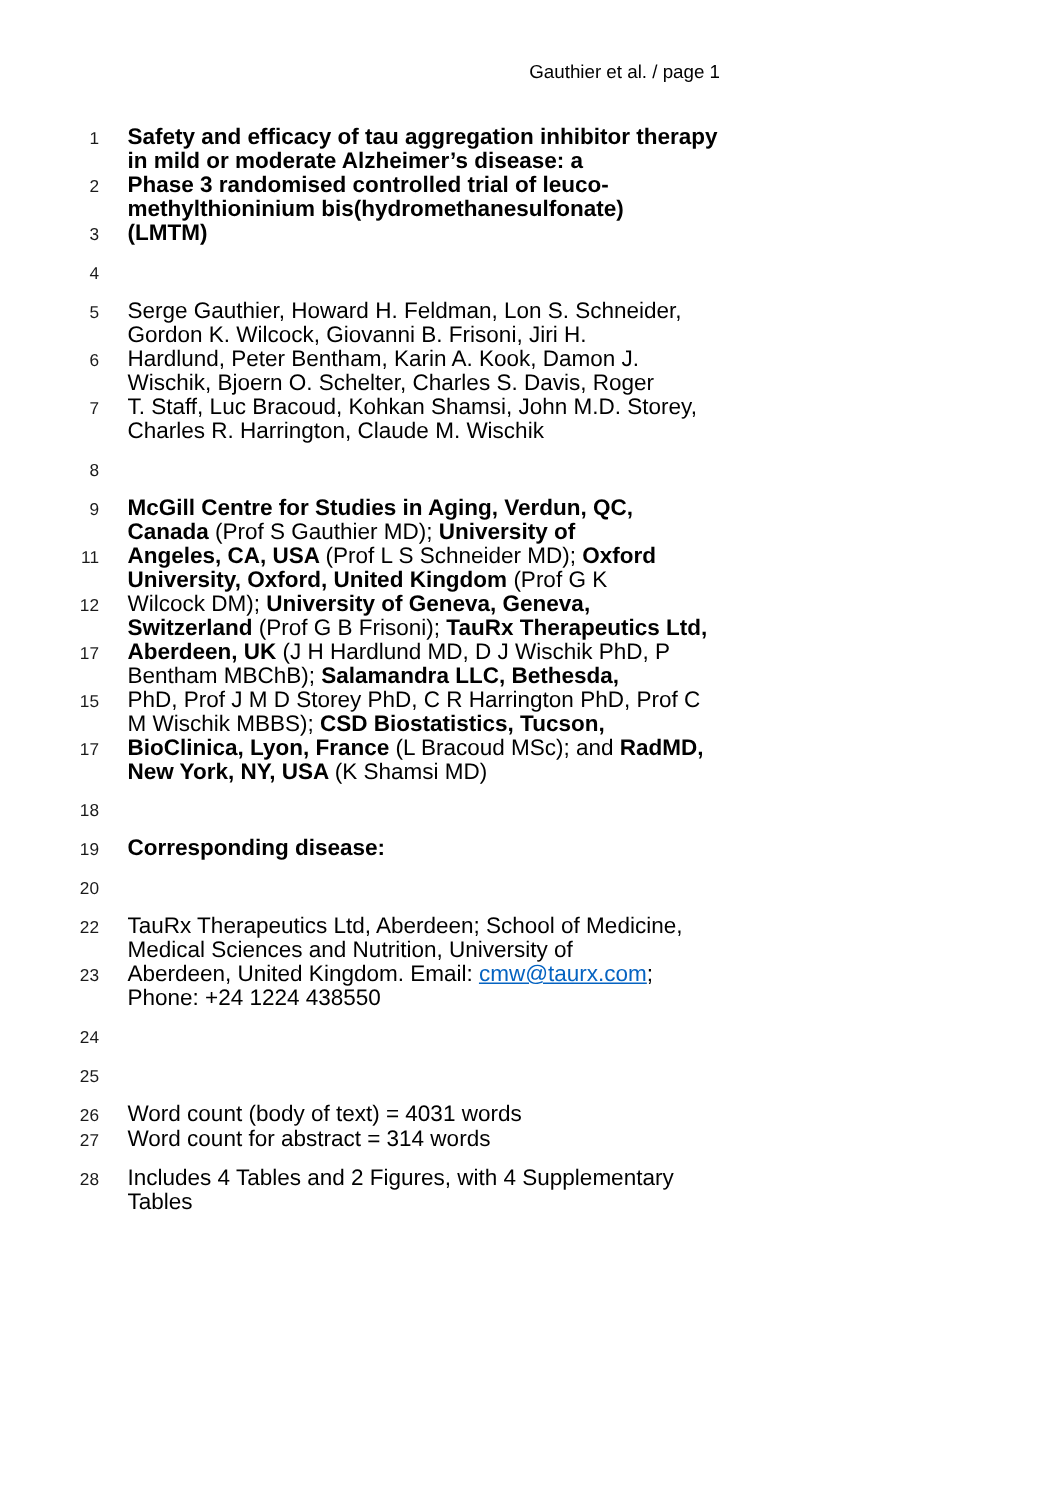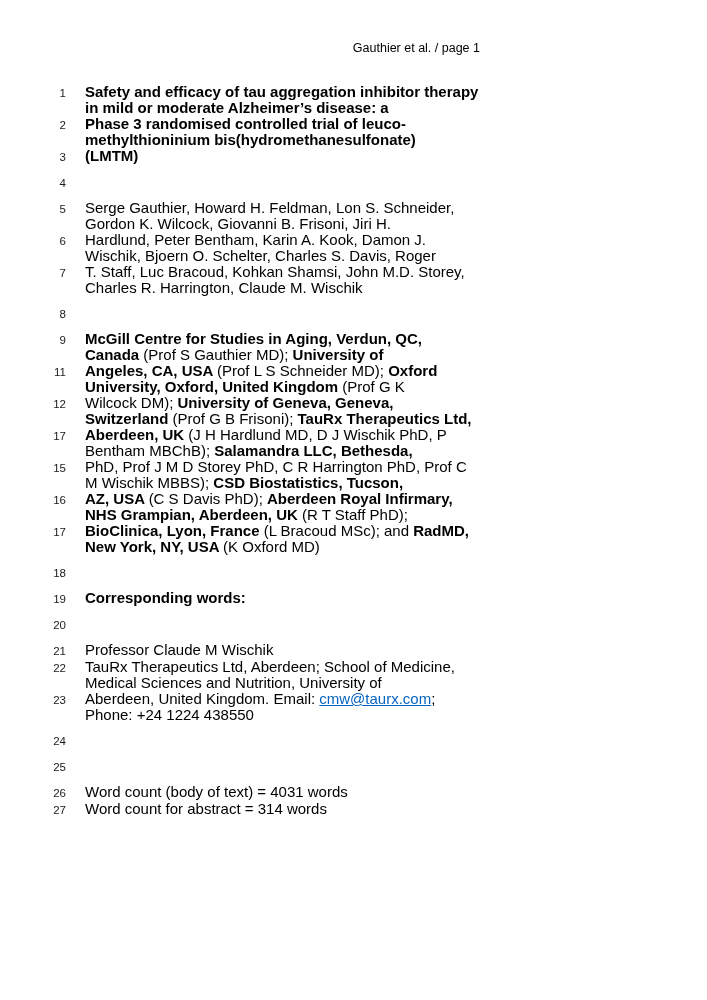--- a/index.html
+++ b/index.html
@@ -123,51 +123,43 @@
         </div>
         <div class="line">
           <span class="lnum">17</span>
           <span class="ltext"><span class="bold">Aberdeen, UK </span><span>(J H Hardlund MD, D J Wischik PhD, P Bentham MBChB); </span><span class="bold">Salamandra LLC, Bethesda,</span></span>
         </div>
         <div class="line">
           <span class="lnum">15</span>
           <span class="ltext"><span>PhD, Prof J M D Storey PhD, C R Harrington PhD, Prof C M Wischik MBBS); </span><span class="bold">CSD Biostatistics, Tucson,</span></span>
         </div>
         <div class="line">
-          <span class="lnum">16</span>
-          <span class="ltext"><span class="bold">AZ, USA </span><span>(C S Davis PhD); </span><span class="bold">Aberdeen Royal Infirmary, NHS Grampian, Aberdeen, UK </span><span>(R T Staff PhD);</span></span>
-        </div>
-        <div class="line">
           <span class="lnum">17</span>
-          <span class="ltext"><span class="bold">BioClinica, Lyon, France </span><span>(L Bracoud MSc); and </span><span class="bold">RadMD, New York, NY, USA </span><span>(K Oxford MD)</span></span>
+          <span class="ltext"><span class="bold">BioClinica, Lyon, France </span><span>(L Bracoud MSc); and </span><span class="bold">RadMD, New York, NY, USA </span><span>(K Shamsi MD)</span></span>
         </div>
       </div>
       <div class="para">
         <div class="line">
           <span class="lnum">18</span>
           <span class="ltext">&nbsp;</span>
         </div>
       </div>
       <div class="para">
         <div class="line">
           <span class="lnum">19</span>
-          <span class="ltext"><span class="bold">Corresponding words:</span></span>
+          <span class="ltext"><span class="bold">Corresponding disease:</span></span>
         </div>
       </div>
       <div class="para">
         <div class="line">
           <span class="lnum">20</span>
           <span class="ltext">&nbsp;</span>
         </div>
       </div>
       <div class="para">
-        <div class="line">
-          <span class="lnum">21</span>
-          <span class="ltext"><span>Professor Claude M Wischik</span></span>
-        </div>
         <div class="line">
           <span class="lnum">22</span>
           <span class="ltext"><span>TauRx Therapeutics Ltd, Aberdeen; School of Medicine, Medical Sciences and Nutrition, University of</span></span>
         </div>
         <div class="line">
           <span class="lnum">23</span>
           <span class="ltext"><span>Aberdeen, United Kingdom. Email: </span><a href="#" class="email">cmw@taurx.com</a><span>; Phone: +24 1224 438550</span></span>
         </div>
       </div>
       <div class="para">
@@ -185,14 +177,20 @@
       <div class="para">
         <div class="line">
           <span class="lnum">26</span>
           <span class="ltext"><span>Word count (body of text) = 4031 words</span></span>
         </div>
         <div class="line">
           <span class="lnum">27</span>
           <span class="ltext"><span>Word count for abstract = 314 words</span></span>
         </div>
       </div>
+      <div class="para">
+        <div class="line">
+          <span class="lnum">28</span>
+          <span class="ltext"><span>Includes 4 Tables and 2 Figures, with 4 Supplementary Tables</span></span>
+        </div>
+      </div>
     </div>
 </div>
 
 </body></html>

